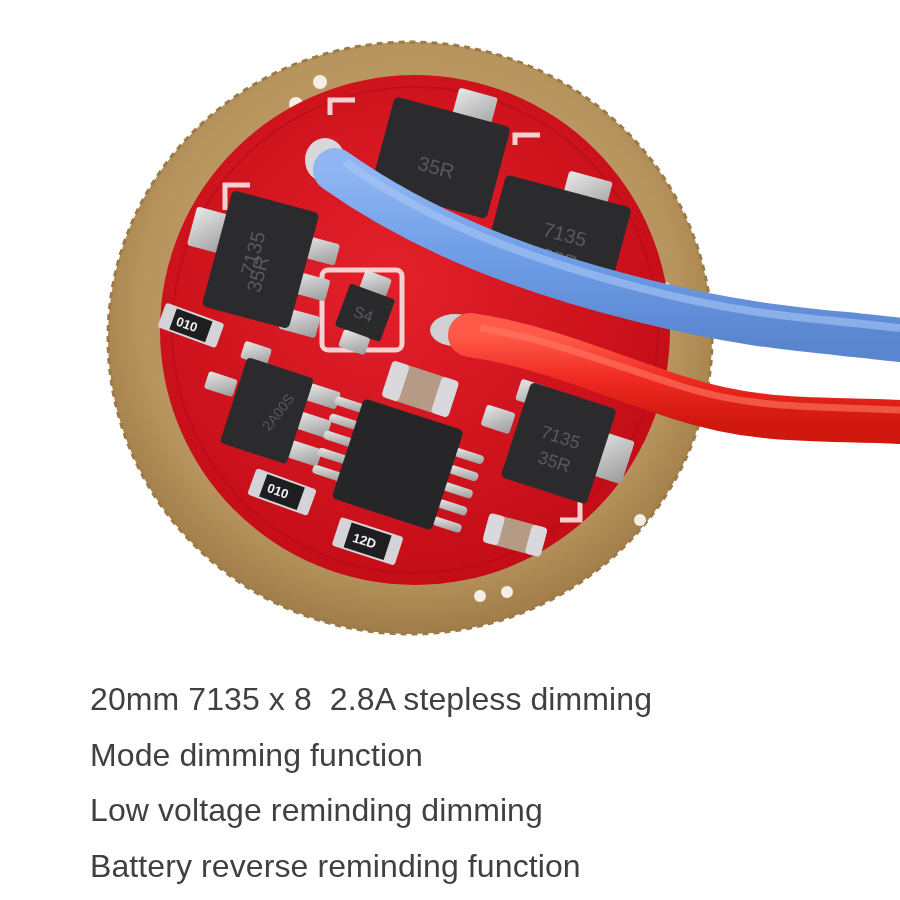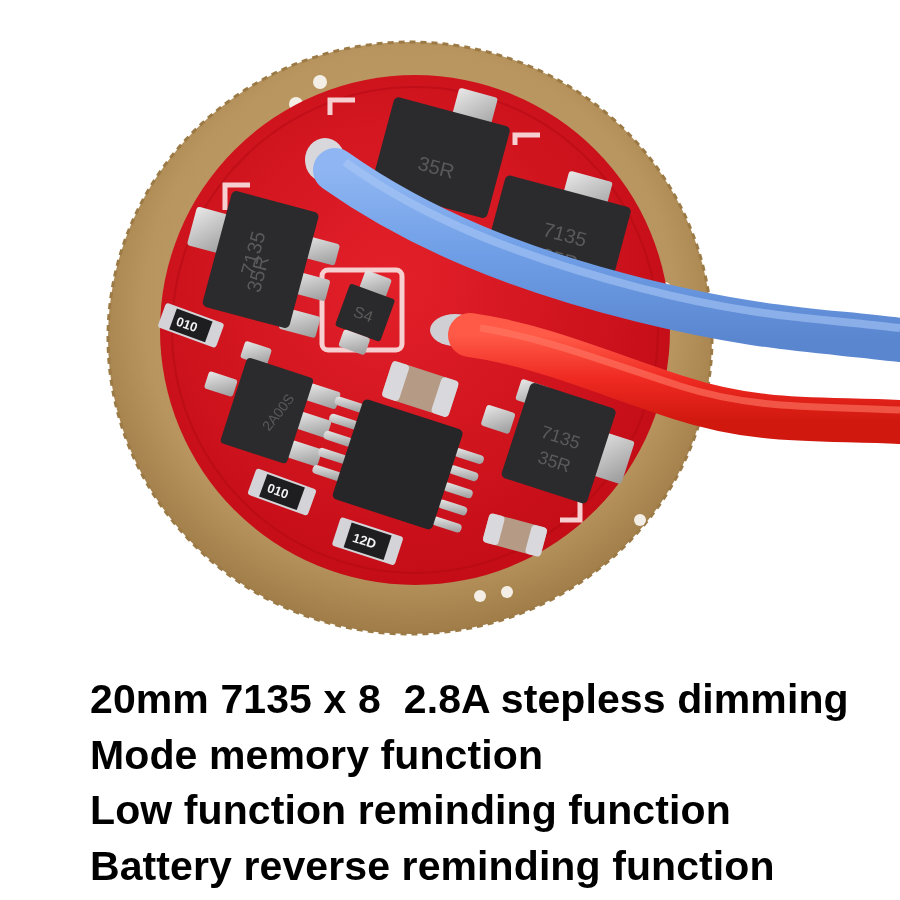--- a/index.html
+++ b/index.html
@@ -3,21 +3,21 @@
   <meta charset="utf-8">
   <style>
     html, body { margin: 0; padding: 0; background: #ffffff; }
     body { width: 900px; height: 900px; position: relative; overflow: hidden;
            font-family: "Liberation Sans", sans-serif; }
     .photo { position: absolute; left: 0; top: 0; width: 900px; height: 660px; }
     .photo svg { width: 900px; height: 660px; display: block; }
     .chip-label { font-family: "Liberation Sans", sans-serif; fill: #5a5a5a; font-size: 20px; }
     .res-label { font-family: "Liberation Sans", sans-serif; fill: #f2f2f2; font-size: 13px; font-weight: bold; }
     .features { position: absolute; left: 90px; top: 672px; margin: 0; padding: 0; list-style: none; }
-    .features li { font-size: 41px; font-weight: bold; color: #000000; line-height: 55.5px; height: 55.5px;
+    .features li { font-size: 32px; font-weight: normal; color: #404040; line-height: 55.5px; height: 55.5px;
                    white-space: pre; letter-spacing: 0.1px; }
   </style>
 </head>
 <body>
 
 <div class="photo">
   <svg viewBox="0 0 900 660" xmlns="http://www.w3.org/2000/svg">
     <defs>
       <radialGradient id="ringGrad" cx="50%" cy="45%" r="55%">
         <stop offset="0%" stop-color="#c9a873"></stop>
@@ -169,16 +169,16 @@
 
     <g>
       <path d="M470 335 C 540 345, 600 372, 680 398 S 820 418, 900 422" stroke="url(#redWire)" stroke-width="44" fill="none" stroke-linecap="round"></path>
       <path d="M480 328 C 545 338, 605 362, 680 386 S 820 406, 900 410" stroke="#ff7a66" stroke-width="7" fill="none" opacity="0.6"></path>
     </g>
   </svg>
 </div>
 
 <ul class="features">
   <li>20mm 7135 x 8  2.8A stepless dimming</li>
-  <li>Mode memory function</li>
-  <li>Low function reminding function</li>
+  <li>Mode dimming function</li>
+  <li>Low voltage reminding dimming</li>
   <li>Battery reverse reminding function</li>
 </ul>
 
 </body></html>

